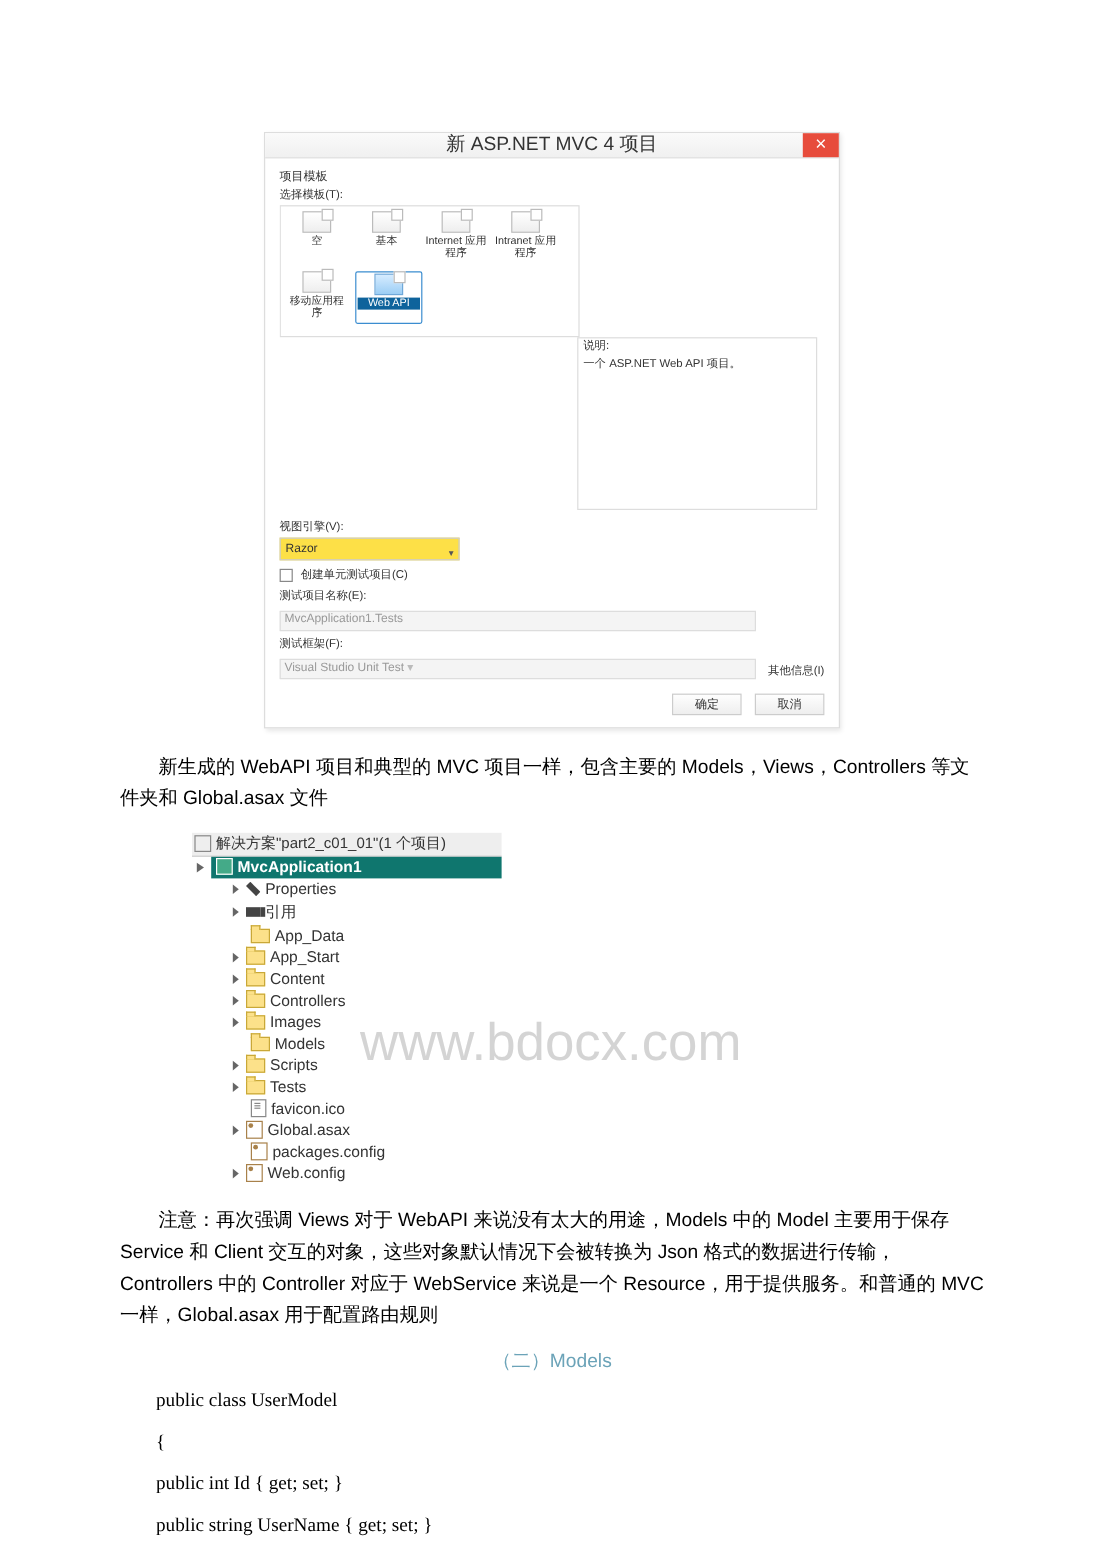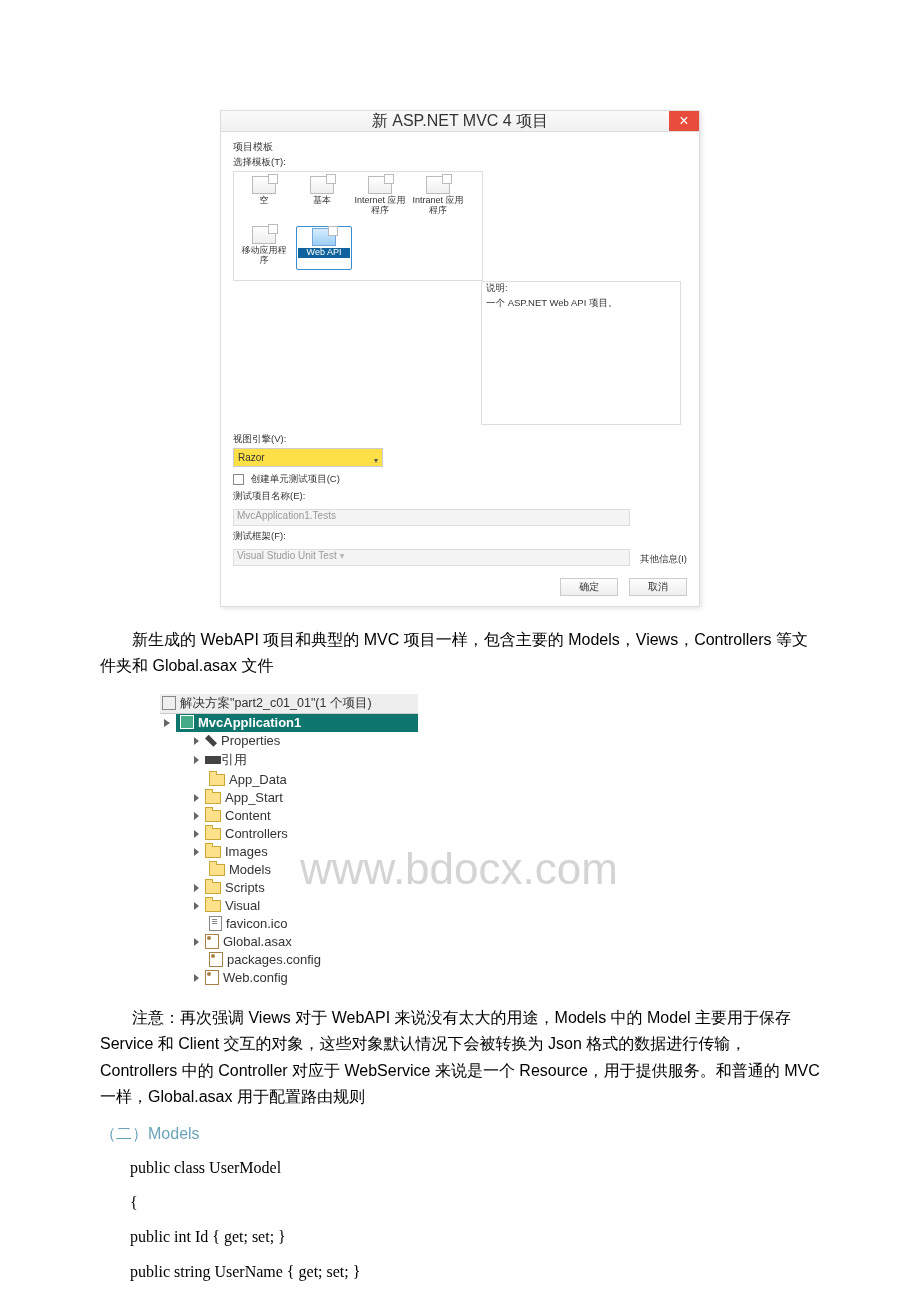--- a/index.html
+++ b/index.html
@@ -118,21 +118,21 @@
     margin-left: 8px;
   }
   .more-info { margin-top:10px; font-size:9.5px; }
   
   .para {
     font-size: 16px;
     line-height: 1.65;
     text-indent: 2em;
     margin: 18px 30px 14px 30px;
   }
-  .section-num { color: #6ba3b8; margin: 2px 30px; font-size: 16px; }
+  .section-num { color: #6ba3b8; margin: 2px 30px; font-size: 16px; text-align: center; }
   
   .solution {
     width: 258px;
     margin: 0 0 0 90px;
     font-family: "Segoe UI","Microsoft YaHei",sans-serif;
     font-size: 13px;
     color: #333;
     position: relative;
   }
   .watermark {
@@ -352,21 +352,21 @@
           <span>Models</span>
         </div>
         <div class="sol-row lvl2">
           <span class="tri"></span>
           <span class="ico-folder closed"></span>
           <span>Scripts</span>
         </div>
         <div class="sol-row lvl2">
           <span class="tri"></span>
           <span class="ico-folder closed"></span>
-          <span>Visual</span>
+          <span>Tests</span>
         </div>
         <div class="sol-row lvl2">
           <span class="tri none"></span>
           <span class="ico-file"></span>
           <span>favicon.ico</span>
         </div>
         <div class="sol-row lvl2">
           <span class="tri"></span>
           <span class="ico-xml"></span>
           <span>Global.asax</span>

